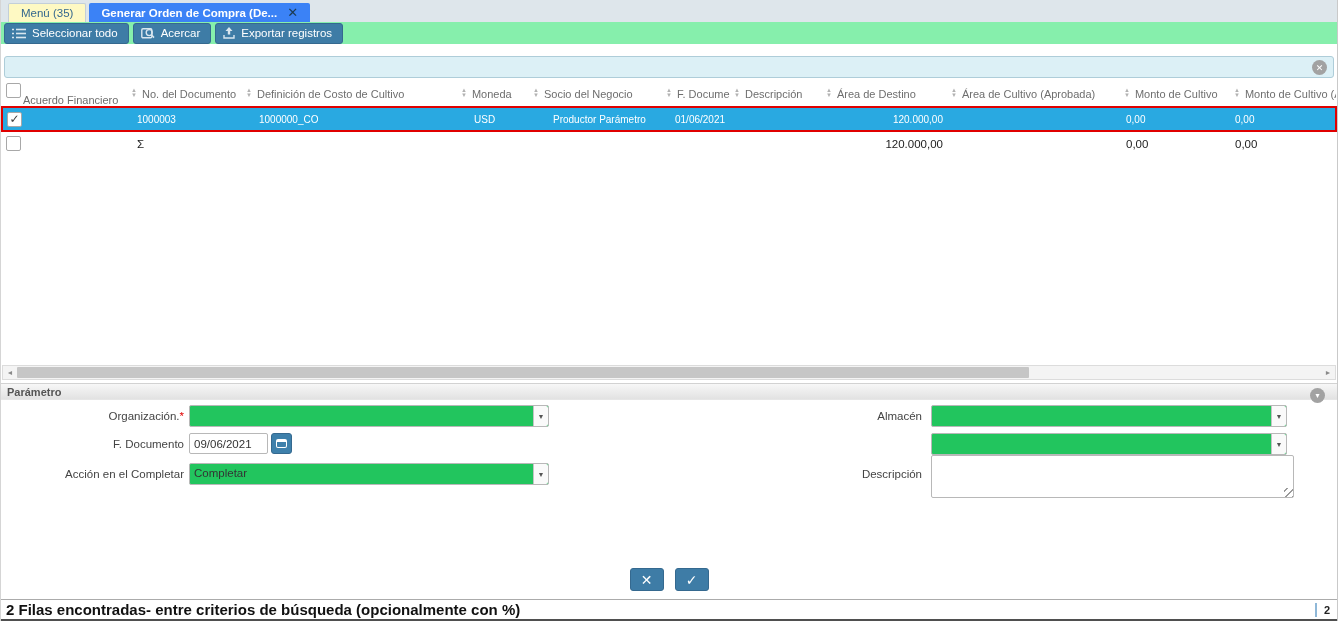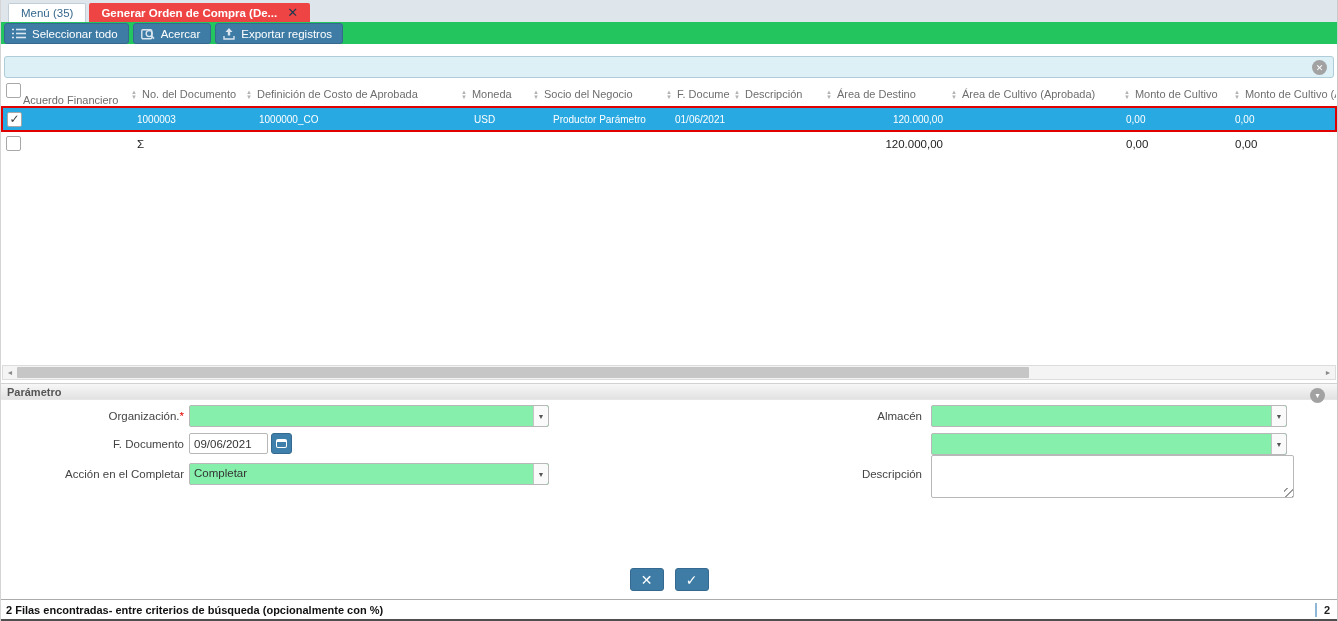--- a/index.html
+++ b/index.html
@@ -3,47 +3,47 @@
 <meta charset="utf-8">
 <style>
   * { margin:0; padding:0; box-sizing:border-box; }
   html,body { width:1338px; height:621px; }
   body { font-family:"Liberation Sans","DejaVu Sans",sans-serif; background:#fff; color:#333; overflow:hidden; }
   .app { width:1338px; height:621px; display:flex; flex-direction:column; border-left:1px solid #d5d5d5; border-right:1px solid #c9c9c9; background:#fff; }
 
   
   .tabbar { height:22px; background:#dee6eb; display:flex; align-items:flex-end; padding-left:7px; flex:none; }
   .wtab { height:19px; display:flex; align-items:center; padding:0 12px; font-size:11.5px; cursor:pointer; border-radius:2px 2px 0 0; }
-  .wtab.inactive { background:#ffffff; color:#35688e; border:1px solid #c3cfd8; border-bottom:none; margin-right:3px; }
-  .wtab.active { background:#ef4444; color:#fff; font-weight:bold; }
+  .wtab.inactive { background:#fef9c3; color:#35688e; border:1px solid #c3cfd8; border-bottom:none; margin-right:3px; }
+  .wtab.active { background:#3b82f6; color:#fff; font-weight:bold; }
   .wtab .closex { margin-left:10px; color:#1c3a50; font-size:13px; font-weight:bold; line-height:1; }
 
   
-  .toolbar { height:22px; background:#22c55e; display:flex; align-items:flex-end; padding-left:3px; gap:4px; flex:none; }
+  .toolbar { height:22px; background:#86efac; display:flex; align-items:center; padding-left:3px; gap:4px; flex:none; }
   .tbtn { height:21px; background:#3e7ca6; border:1px solid #35698f; border-radius:3px; color:#fff; font-size:11.5px; display:flex; align-items:center; gap:6px; padding:0 10px 0 7px; cursor:pointer; }
   .tbtn svg { display:block; }
 
   .gap8 { height:8px; flex:none; }
 
   
   .searchtab-row { height:21px; flex:none; position:relative; }
   .stab { position:absolute; left:26px; bottom:3px; height:18px; background:#29a9e1; color:#fff; font-size:11.5px; font-weight:bold; display:inline-flex; align-items:center; padding:0 14px; border-radius:3px 3px 0 0; cursor:pointer; }
   .stab-line { position:absolute; left:0; right:0; bottom:0; height:3px; background:#29a9e1; }
 
   
   .search-row { height:30px; padding:4px 3px; flex:none; }
   .search-box { position:relative; height:22px; background:#dcf0f6; border:1px solid #aecdd9; border-radius:3px; }
   .search-input { position:absolute; inset:0; width:100%; height:100%; background:transparent; border:none; outline:none; font-size:12px; padding:0 28px 0 6px; color:#234; }
   .clear-btn { position:absolute; right:6px; top:3px; width:15px; height:15px; border-radius:50%; background:#a2a2a2; color:#fff; font-size:9px; display:flex; align-items:center; justify-content:center; cursor:pointer; }
 
   
   table.grid { width:100%; border-collapse:collapse; table-layout:fixed; flex:none;padding-left:40px; }
   .grid th, .grid td { overflow:hidden; white-space:nowrap; text-align:left; font-weight:normal; }
   .grid thead th { height:25px; color:#6e6e6e; font-size:11px; vertical-align:middle; padding-left:4px; }
-  .hflex { display:flex; align-items:flex-end; }
+  .hflex { display:flex; align-items:flex-start; }
   .sort { display:inline-flex; flex-direction:column; margin-right:5px; color:#b2b2b2; font-size:6px; line-height:5px; cursor:pointer; }
   .th0 { position:relative; height:25px; }
   .th0 .cb { position:absolute; left:4px; top:1px; }
   .th0 .h0lbl { position:absolute; left:21px; bottom:0px; }
   .cb { width:15px; height:15px; background:#fff; border:1px solid #a8a8a8; border-radius:2px; display:flex; align-items:center; justify-content:center; cursor:pointer; }
   .cb.checked::after { content:"\2713"; color:#3a3a3a; font-size:12px; font-weight:bold; }
   tr.datarow td { height:24px; font-size:10px; }
   tr.selected td { background:#29a9e1; color:#fff; border-top:2px solid #e00000; border-bottom:2px solid #e00000; }
   tr.selected td:first-child { border-left:2px solid #e00000; }
   tr.selected td:last-child { border-right:2px solid #e00000; }
@@ -63,41 +63,41 @@
 
   .gap3 { height:3px; flex:none; }
 
   
   .param-header { height:17px; background:linear-gradient(#f7f7f7,#e2e2e2); border-top:1px solid #d2d2d2; border-bottom:1px solid #e6e6e6; display:flex; align-items:center; position:relative; flex:none; }
   .param-title { font-size:11px; font-weight:bold; color:#555; padding-left:6px; }
   .collapse-btn { position:absolute; right:12px; top:4px; width:15px; height:15px; border-radius:50%; background:#a2a2a2; color:#fff; font-size:8px; display:flex; align-items:center; justify-content:center; cursor:pointer; }
   .param-body { position:relative; height:110px; flex:none; font-size:11.5px; color:#444; }
   .plabel { position:absolute; text-align:right; line-height:14px; }
   .req { color:#e00000; }
-  .combo { position:absolute; height:22px; background:#86efac; border:1px solid #b8b8b8; border-radius:2px; display:flex; }
+  .combo { position:absolute; height:22px; background:#22c55e; border:1px solid #b8b8b8; border-radius:2px; display:flex; }
   .combo-text { flex:1; font-size:11.5px; color:#333; padding:3px 4px; overflow:hidden; white-space:nowrap; }
   .combo-btn { width:15px; border-left:1px solid #c4c4c4; background:#fafafa; display:flex; align-items:center; justify-content:center; color:#555; font-size:7px; cursor:pointer; border-radius:0 2px 2px 0; }
   .txtfield { position:absolute; height:21px; border:1px solid #b8b8b8; border-radius:2px; font-size:11.5px; padding:0 4px; color:#333; outline:none; font-family:"Liberation Sans","DejaVu Sans",sans-serif; }
   .calbtn { position:absolute; width:21px; height:21px; background:#3e80ab; border:1px solid #35698f; border-radius:3px; display:flex; align-items:center; justify-content:center; cursor:pointer; }
   .calglyph { width:11px; height:9px; border:1.5px solid #fff; border-top:3.5px solid #fff; border-radius:2px; }
   .tarea { position:absolute; border:1px solid #b8b8b8; border-radius:2px; background:#fff; resize:none; outline:none; font-family:"Liberation Sans","DejaVu Sans",sans-serif; font-size:11.5px; padding:3px 4px; }
   .resize-grip { position:absolute; width:9px; height:9px; background:
       repeating-linear-gradient(135deg, transparent 0 2px, #9a9a9a 2px 3px, transparent 3px 5px); }
 
   .gap58 { height:58px; flex:none; }
 
   
   .confirm-row { height:24px; display:flex; justify-content:center; gap:11px; flex:none; }
   .cbtn { width:34px; height:23px; background:#3e7ca6; border:1px solid #35698f; border-radius:3px; color:#fff; display:flex; align-items:center; justify-content:center; font-size:14px; cursor:pointer; }
 
   .spacer2 { height:7px; flex:none; }
 
   
   .statusbar { height:22px; border-top:1px solid #ababab; display:flex; align-items:center; flex:none; position:relative; background:#fff; border-bottom:2px solid #4f4f4f; }
-  .status-msg { font-size:11px; font-weight:bold; color:#111; padding-left:5px; flex:1; }
+  .status-msg { font-size:15px; font-weight:bold; color:#111; padding-left:5px; flex:1; }
   .status-count { font-size:11px; font-weight:bold; color:#222; border-left:2px solid #8fb8d8; padding:1px 0 1px 7px; margin-right:7px; }
 </style>
 </head>
 <body>
 
 <div class="app">
 
   <div class="tabbar">
     <div class="wtab inactive">
       <span>Menú (35)</span>
@@ -183,21 +183,21 @@
               </span>
               <span>No. del Documento</span>
             </div>
           </th>
         <th>
             <div class="hflex">
               <span class="sort">
                 <span>▲</span>
                 <span>▼</span>
               </span>
-              <span>Definición de Costo de Aprobada</span>
+              <span>Definición de Costo de Cultivo</span>
             </div>
           </th>
         <th>
             <div class="hflex">
               <span class="sort">
                 <span>▲</span>
                 <span>▼</span>
               </span>
               <span>Moneda</span>
             </div>

